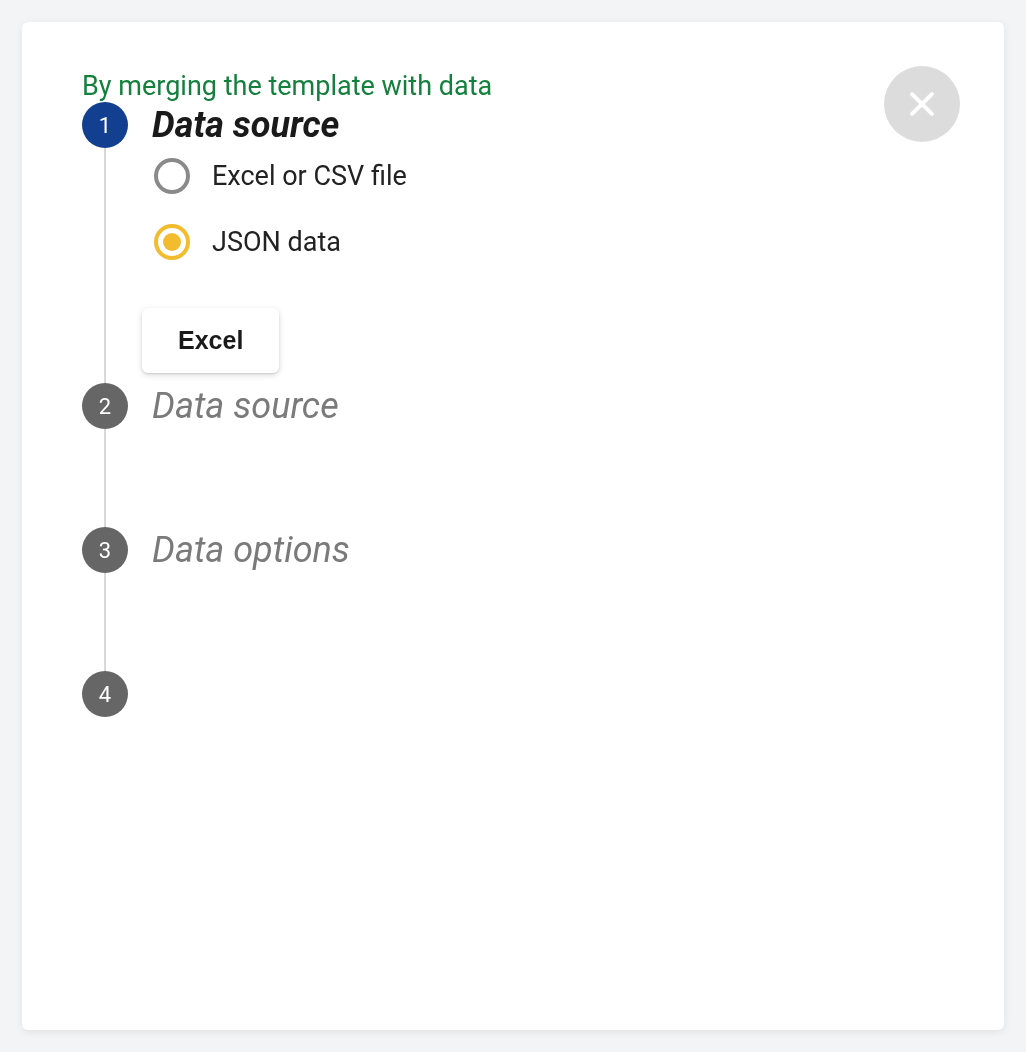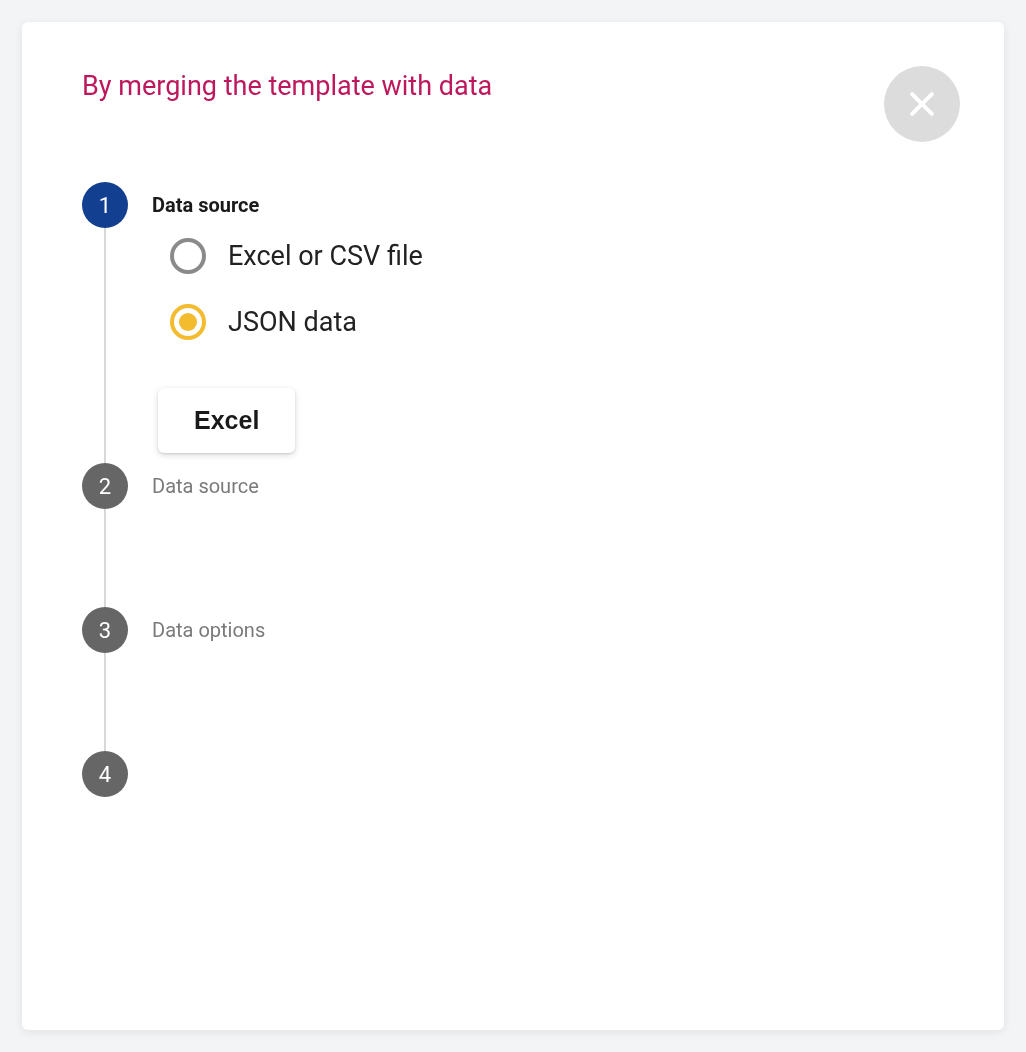--- a/index.html
+++ b/index.html
@@ -48,23 +48,22 @@
     .dialog-title {
       font-size: 41px;
       font-weight: 700;
       color: #1a1a1a;
       letter-spacing: -0.5px;
       margin-bottom: 8px;
     }
     
     .dialog-subtitle {
       font-size: 27px;
-      color: #be185d;
-      font-weight: 400;
-      margin-bottom: 80px;
+      color: #15803d;
+      font-weight: 400;
     }
     
     .stepper {
       display: flex;
       flex-direction: column;
     }
     
     .step {
       display: flex;
       align-items: flex-start;
@@ -87,23 +86,24 @@
     
     .step-circle.active {
       background: #123f8f;
     }
     
     .step-circle.inactive {
       background: #666666;
     }
     
     .step-label {
-      font-size: 20px;
+      font-size: 36px;
       margin-left: 24px;
       line-height: 46px;
+      font-style: italic;
     }
     
     .step-label.active {
       font-weight: 700;
       color: #1a1a1a;
     }
     
     .step-label.inactive {
       font-weight: 400;
       color: #7a7a7a;
@@ -127,21 +127,21 @@
     .connector-expanded-bottom {
       height: 80px;
     }
     
     .step-content-wrapper {
       display: flex;
       align-items: stretch;
     }
     
     .step-content {
-      padding-left: 64px;
+      padding-left: 48px;
       padding-top: 10px;
       padding-bottom: 10px;
     }
     
     .radio-group {
       display: flex;
       flex-direction: column;
       gap: 30px;
       margin-bottom: 48px;
     }

